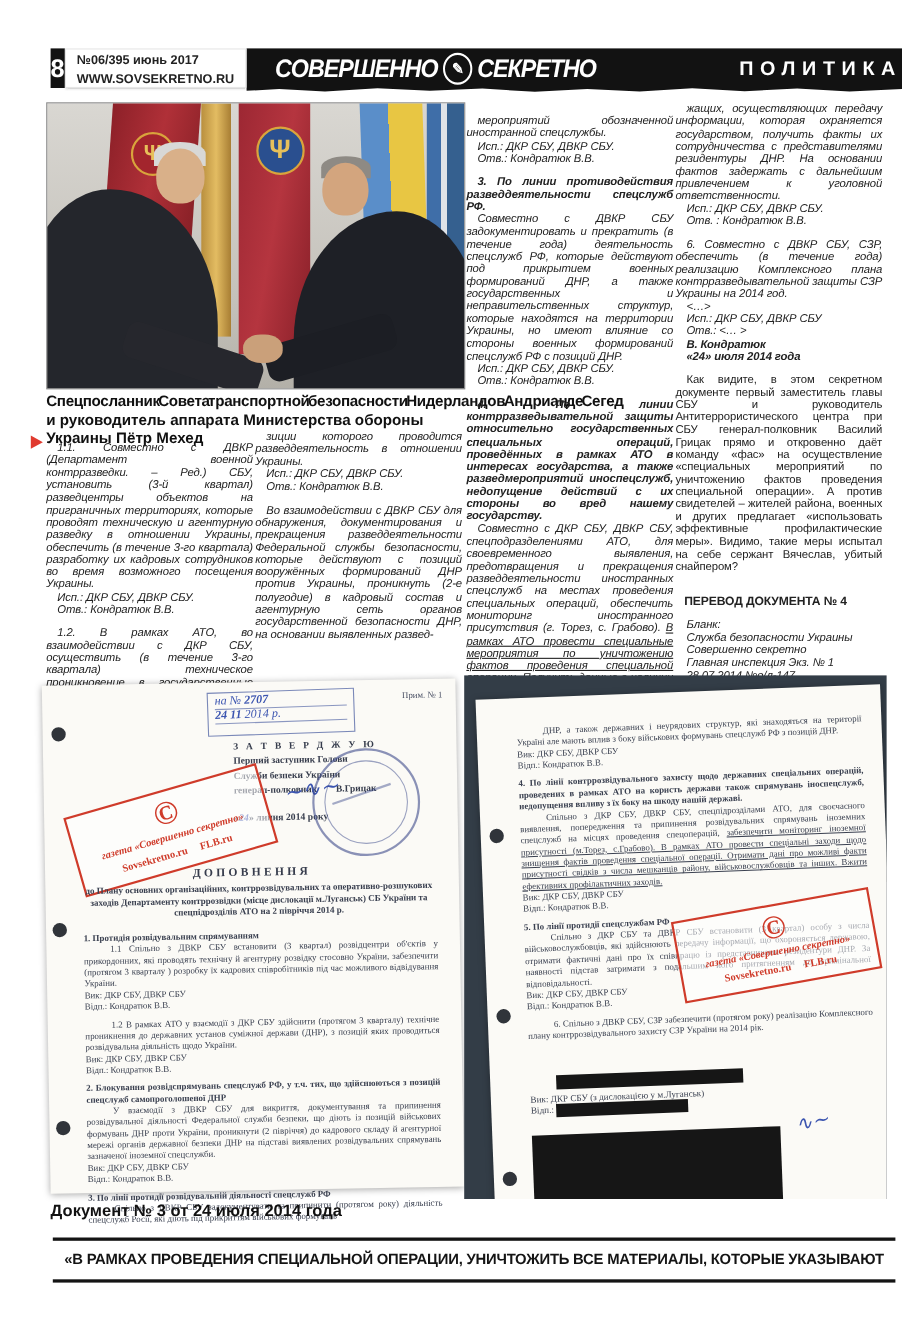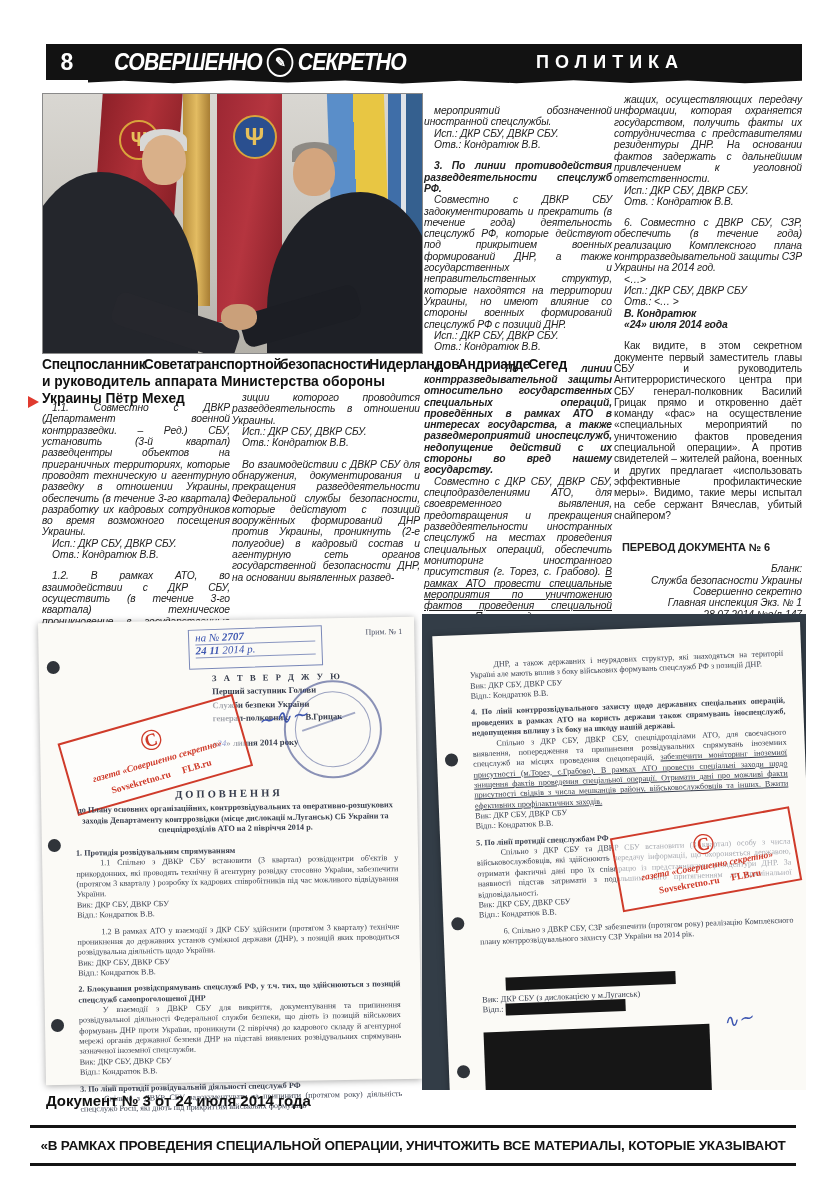--- a/index.html
+++ b/index.html
@@ -62,21 +62,21 @@
   .c3{left:424px;top:105px;width:188px;}
   .c4{left:614px;top:94px;width:188px;}
   .art .p{margin:0;text-indent:10px;}
   .art .p.gap{margin-top:10px;}
   .art .p.gap2{margin-top:20px;}
   .art .p.h{font-weight:bold;}
   .art .p.x{text-align:left;}
   .art .p.b{font-weight:bold;}
   .art .p.up{font-style:normal;}
   .art .p.bh{font-style:normal;font-weight:bold;text-align:left;text-indent:8px;font-size:11px;}
-  .art .p.nj{text-align:right;}
+  .art .p.nj{text-align:left;}
   .ul{text-decoration:underline;}
   .arrow{position:absolute;left:28px;top:396px;width:0;height:0;
          border-left:11px solid #e03a2f;border-top:6px solid transparent;border-bottom:6px solid transparent;}
 
   
   .docs{position:absolute;left:30px;top:618px;width:776px;height:468px;text-decoration:underline;}
   .docRbg{position:absolute;left:392px;top:-4px;width:384px;height:476px;background:#333d47;overflow:hidden;}
   .paper{background:#fbfaf6;box-shadow:0 1px 7px rgba(0,0,0,.35);position:absolute;
          font-family:"Liberation Serif",serif;color:#3a4050;}
   .paperL{left:12px;top:2px;width:376px;height:462px;transform:rotate(-1deg);}
@@ -116,29 +116,33 @@
   .bodyL{left:34px;right:20px;top:226px;}
   .bodyR{left:36px;right:18px;top:26px;}
   .redact{background:#161616;display:block;}
   .rfoot{position:absolute;left:36px;right:18px;top:342px;font-size:8.3px;color:#3a4050;}
   .bigblock{width:72%;height:84px;background:#161616;display:inline-block;vertical-align:bottom;}
   .rsig{position:absolute;right:44px;top:-14px;color:#3c55b0;font-size:18px;font-style:italic;transform:rotate(-10deg);}
 
   .doc-cap{position:absolute;left:46px;top:1092px;font-weight:bold;font-size:15px;color:#111;}
 
   
-  .footer{position:absolute;left:30px;width:766px;top:1125px;border-top:3.5px solid #141414;
+  .footer{position:absolute;left:48px;width:766px;top:1125px;border-top:3.5px solid #141414;
           border-bottom:3.5px solid #141414;text-align:center;padding:8px 0 9px;}
   .footer span{font-weight:bold;font-size:13.5px;letter-spacing:-0.2px;color:#141414;}
 </style>
 </head>
 <body>
 
 <div class="hdr">
   <div class="hdr-pageno">8</div>
+  <div class="hdr-issue">
+    <div>№06/395   июнь 2017</div>
+    <div>WWW.SOVSEKRETNO.RU</div>
+  </div>
   <div class="hdr-bar">
     <div class="logo">
       <span>СОВЕРШЕННО</span>
       <span class="logo-emblem">✎</span>
       <span>СЕКРЕТНО</span>
     </div>
     <div class="hdr-section">ПОЛИТИКА</div>
   </div>
 </div>
 
@@ -198,21 +202,21 @@
     <p class="p ">жащих, осуществляющих передачу информации, которая охраняется государством, получить факты их сотрудничества с представителями резидентуры ДНР. На основании фактов задержать с дальнейшим привлечением к уголовной ответственности.</p>
     <p class="p x">Исп.: ДКР СБУ, ДВКР СБУ.</p>
     <p class="p x">Отв. : Кондратюк В.В.</p>
     <p class="p gap">6. Совместно с ДВКР СБУ, СЗР, обеспечить (в течение года) реализацию Комплексного плана контрразведывательной защиты СЗР Украины на 2014 год.</p>
     <p class="p x">&lt;…&gt;</p>
     <p class="p x">Исп.: ДКР СБУ, ДВКР СБУ</p>
     <p class="p x">Отв.: &lt;… &gt;</p>
     <p class="p b x">В. Кондратюк</p>
     <p class="p b x">«24» июля 2014 года</p>
     <p class="p up gap">Как видите, в этом секретном документе первый заместитель главы СБУ и руководитель Антитеррористического центра при СБУ генерал-полковник Василий Грицак прямо и откровенно даёт команду «фас» на осуществление «специальных мероприятий по уничтожению фактов проведения специальной операции». А против свидетелей – жителей района, военных и других предлагает «использовать эффективные профилактические меры». Видимо, такие меры испытал на себе сержант Вячеслав, убитый снайпером?</p>
-    <p class="p bh gap2">ПЕРЕВОД ДОКУМЕНТА № 6</p>
+    <p class="p bh gap2">ПЕРЕВОД ДОКУМЕНТА № 4</p>
     <p class="p nj gap">Бланк:</p>
     <p class="p nj">Служба безопасности Украины</p>
     <p class="p nj"> Совершенно секретно</p>
     <p class="p nj">Главная инспекция          Экз. № 1</p>
     <p class="p nj">28.07.2014 №о/л-147</p>
     <p class="p nj">ЛИЧНО</p>
     <p class="p nj">Начальнику Департамента КР</p>
     <p class="p nj">Службы безопасности Украины</p>
     <p class="p nj">&lt;…&gt;</p>
     <p class="p gap">В отношении проведения специальных операций</p>

